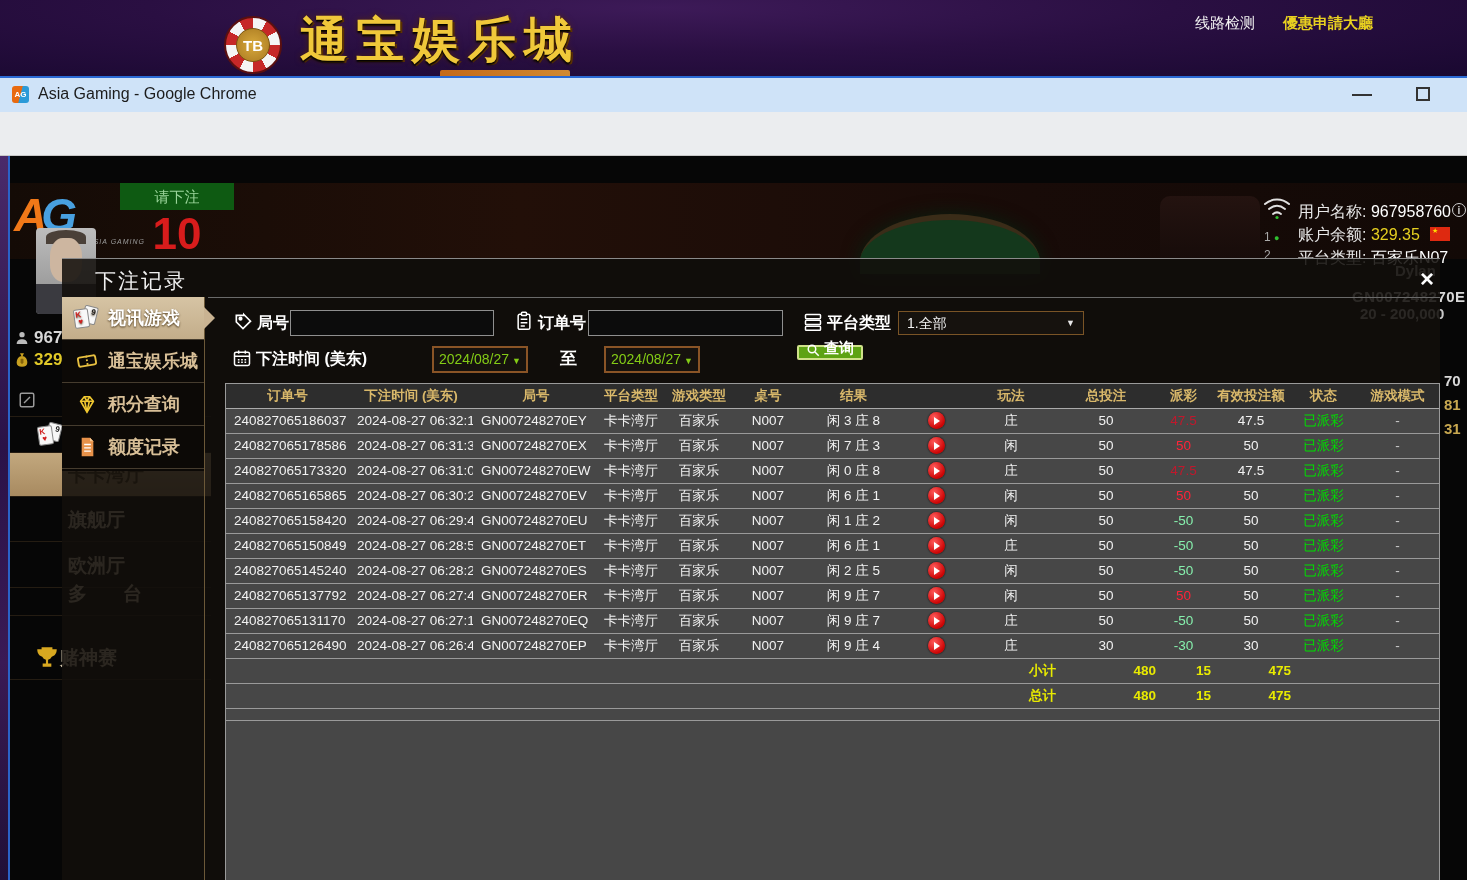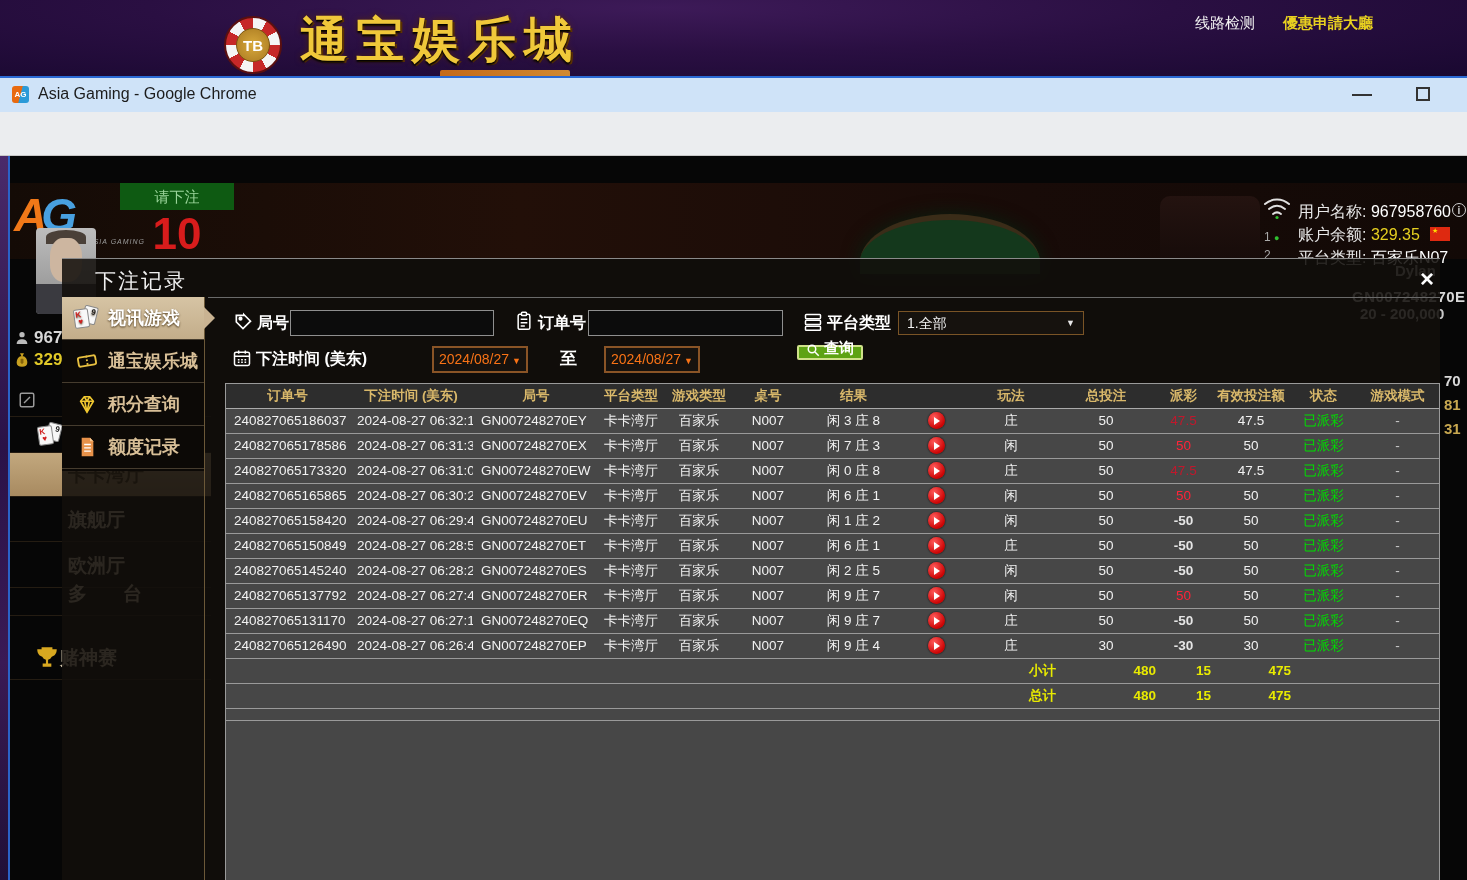--- a/index.html
+++ b/index.html
@@ -134,37 +134,37 @@
   #ic-clip { left:452px; top:52px; } #lbl-order { left:476px; top:54px; }
   #in-order { left:526px; top:51px; width:195px; height:26px; }
   #ic-plat { left:741px; top:53px; } #lbl-plat { left:765px; top:54px; }
   .dlg-input { position:absolute; background:#0c0c0c; border:1px solid #8f8f8f; color:#eee;
     font-size:14px; padding:0 6px; outline:none; }
   #sel-plat { left:836px; top:52px; width:186px; height:24px; background:#16120e;
     border:1px solid #7a5426; color:#f0f0f0; font-size:14px; line-height:22px; padding:0 8px; cursor:pointer; }
   #sel-plat .arrow { position:absolute; right:8px; top:0; font-size:9px; color:#e8e8e8; }
   #ic-cal { left:170px; top:89px; } #lbl-time { left:194px; top:90px; }
   .datebox { position:absolute; top:87px; width:96px; height:27px; background:#16120e;
-    border:2px solid #8a5426; color:#f97316; font-size:14px; text-align:center; line-height:23px; cursor:pointer; }
+    border:2px solid #8a5426; color:#84cc16; font-size:14px; text-align:center; line-height:23px; cursor:pointer; }
   #date-from { left:370px; } #date-to { left:542px; }
   .datebox .arrow { font-size:9px; margin-left:3px; }
   #lbl-to { left:498px; top:88px; font-size:17px; }
   #btn-search { left:735px; top:86px; width:66px; height:15px; background:#5da313;
     border:2px solid #cfe08a; border-radius:2px; color:#fff; font-size:15px; font-weight:bold;
     display:flex; align-items:flex-end; justify-content:center; gap:3px; cursor:pointer; }
 
   
   #table-wrap { left:163px; top:124px; width:1215px; height:498px; border:1px solid #9a9a9a; background:#474747; }
   table { border-collapse:collapse; table-layout:fixed; width:1213px; }
   th { height:24px; background:#2d2d2d; color:#d9b86a; font-size:13.5px; font-weight:bold;
     border-bottom:1px solid #aaa; }
   td { height:25px; color:#f2f2f2; font-size:13.5px; border-bottom:1px solid #9a9a9a;
     background:#474747; white-space:nowrap; overflow:hidden; }
   td.l { text-align:left; padding-left:8px; } td.c, th { text-align:center; }
-  td.win { color:#ff2438; } td.win-dim { color:#c0182c; } td.loss { color:#e5e5e5;font-weight:bold; }
+  td.win { color:#ff2438; } td.win-dim { color:#c0182c; } td.loss { color:#86efac; }
   td.status { color:#00dd00; } td.mode { color:#cccccc; }
   tr.summary td { color:#e8ea00; font-weight:bold;text-align:right; }
   .play-btn { display:inline-flex; width:17px; height:17px; border-radius:50%;
     background:radial-gradient(circle at 35% 30%, #ff5a5a, #cc0404 70%); align-items:center;
     justify-content:center; cursor:pointer; vertical-align:middle; box-shadow:0 0 2px #000; }
   .play-btn .tri { width:0; height:0; border-top:4px solid transparent; border-bottom:4px solid transparent;
     border-left:6px solid #fff; margin-left:2px; }
   #table-filler { position:absolute; left:0; top:336px; width:1213px; height:160px;
     background:#474747; border-top:1px solid #9a9a9a; }
 </style>

